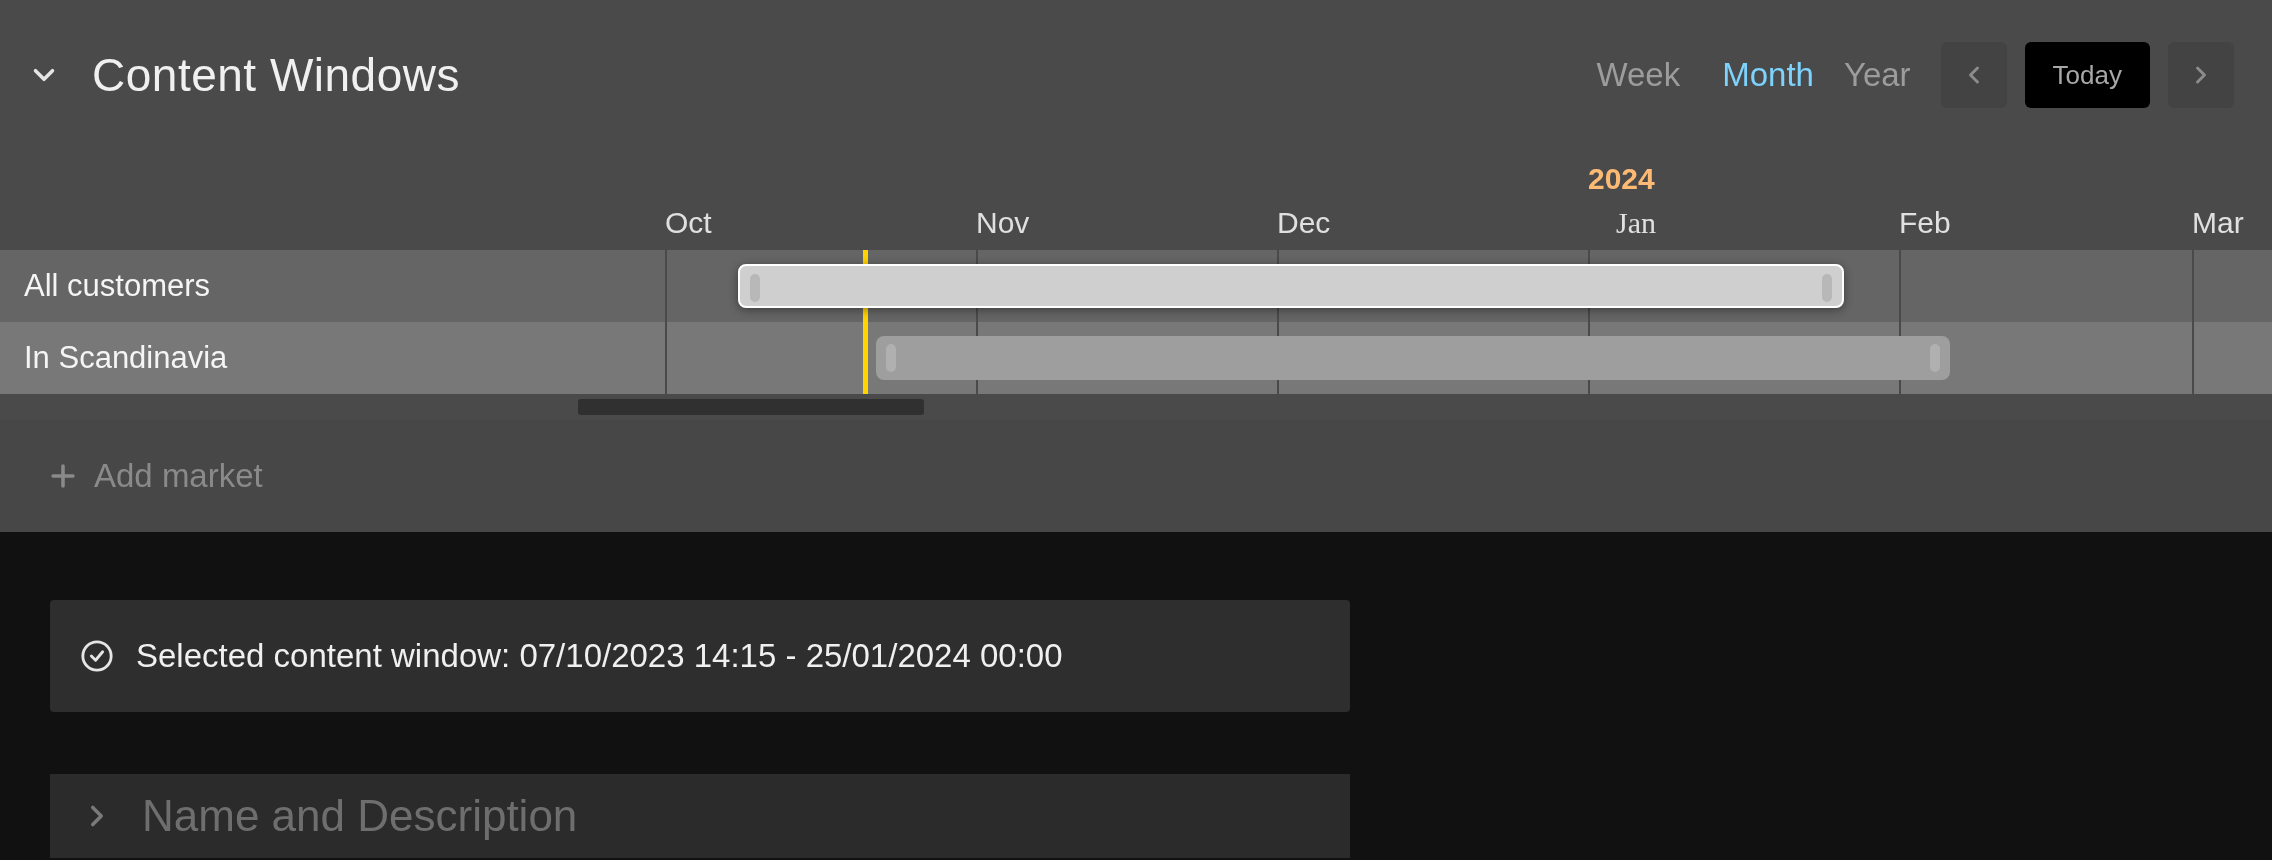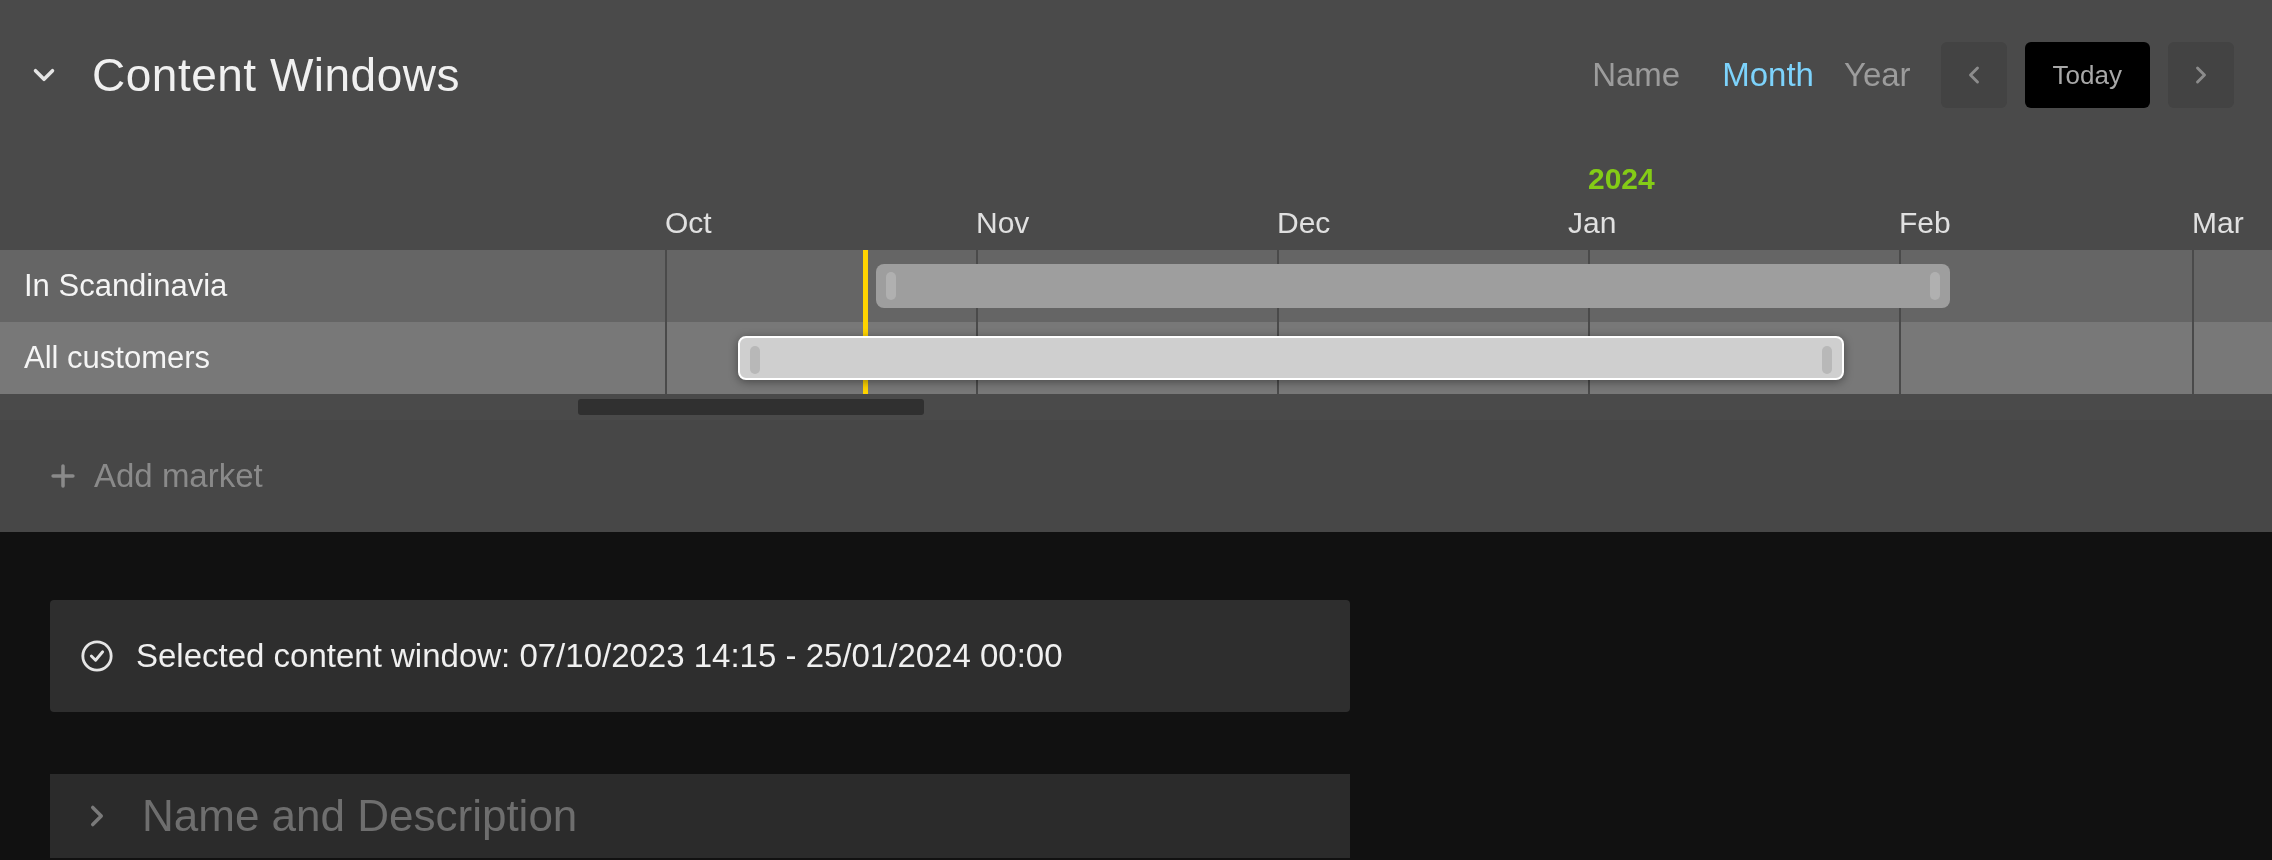--- a/index.html
+++ b/index.html
@@ -15,21 +15,21 @@
   .view-switch { display:flex; gap:26px; font-size:33px; margin-right:10px; }
   .view-item { color:#9c9c9c; cursor:pointer; padding:6px 2px; border:none; background:none; font-size:33px; }
   .view-item.active { color:#7dd3fc; text-underline-offset:6px;margin-left:12px; }
   .nav-btn { width:66px; height:66px; background:#434343; border-radius:6px; display:flex; align-items:center; justify-content:center; cursor:pointer; }
   .nav-btn svg { width:28px; height:28px; stroke:#8c8c8c; }
   .today-btn { height:66px; background:#000000; border-radius:6px; padding:0 28px; color:#a8a8a8; font-size:26px; display:flex; align-items:center; cursor:pointer; border:none; }
   
   .timeline-header { background:#4a4a4a; display:flex; height:100px; position:relative; }
   .left-gutter { width:440px; flex:0 0 440px; }
   .months { flex:1; position:relative; }
-  .year-label { position:absolute; top:12px; font-size:30px; font-weight:700; color:#84cc16; }
+  .year-label { position:absolute; top:12px; font-size:30px; font-weight:700; color:#fdba74; }
   .month-label { position:absolute; top:56px; font-size:30px; color:#e0e0e0; font-weight:400; }
   
   .rows { position:relative; }
   .row { display:flex; height:72px; position:relative; }
   .row:nth-child(odd){ background:#656565; }
   .row:nth-child(even){ background:#787878; }
   .row-label { width:440px; flex:0 0 440px; padding-left:24px; display:flex; align-items:center; font-size:31px; color:#f5f5f5; }
   .row-right { flex:1; position:relative; }
   .gridlines { position:absolute; inset:0; pointer-events:none; }
   .gline { position:absolute; top:0; bottom:0; width:2px; background:#4a4a4a; }
@@ -67,21 +67,21 @@
     <div class="header-left">
       <div class="chev-down">
         <svg viewBox="0 0 24 24" fill="none" stroke-width="2.5" stroke-linecap="round" stroke-linejoin="round">
             <polyline points="6 9 12 15 18 9"></polyline>
           </svg>
       </div>
       <h1 class="title">Content Windows</h1>
     </div>
     <div class="header-right">
       <div class="view-switch">
-        <button class="view-item">Name</button>
+        <button class="view-item">Week</button>
         <button class="view-item active">Month</button>
         <button class="view-item">Year</button>
       </div>
       <div class="nav-btn">
         <svg viewBox="0 0 24 24" fill="none" stroke-width="2.5" stroke-linecap="round" stroke-linejoin="round">
             <polyline points="15 18 9 12 15 6"></polyline>
           </svg>
       </div>
       <button class="today-btn">Today</button>
       <div class="nav-btn">
@@ -92,60 +92,60 @@
     </div>
   </div>
 
   <div class="timeline-header">
     <div class="left-gutter"></div>
     <div class="months" id="months-area">
 
     <div class="month-label" style="left: 225px;">Oct</div>
         <div class="month-label" style="left: 536px;">Nov</div>
         <div class="month-label" style="left: 837px;">Dec</div>
-        <div class="month-label" style="left: 1128px;">Jan</div>
+        <div class="month-label" style="left: 1176px; font-family: Liberation Serif, serif;">Jan</div>
         <div class="month-label" style="left: 1459px;">Feb</div>
         <div class="month-label" style="left: 1752px;">Mar</div>
         <div class="year-label" style="left: 1148px;">2024</div>
       </div>
   </div>
 
   <div class="rows" id="rows-area">
 
   <div class="row">
+        <div class="row-label">All customers</div>
+        <div class="row-right">
+          <div class="gridlines">
+            <div class="gline" style="left: 225px;"></div>
+            <div class="gline" style="left: 536px;"></div>
+            <div class="gline" style="left: 837px;"></div>
+            <div class="gline" style="left: 1148px;"></div>
+            <div class="gline" style="left: 1459px;"></div>
+            <div class="gline" style="left: 1752px;"></div>
+          </div>
+          <div class="now-line" style="left: 423px;"></div>
+          <div class="bar light" style="left: 298px; width: 1106px;">
+            <div class="handle left"></div>
+            <div class="handle right"></div>
+          </div>
+        </div>
+      </div>
+      <div class="row">
         <div class="row-label">In Scandinavia</div>
         <div class="row-right">
           <div class="gridlines">
             <div class="gline" style="left: 225px;"></div>
             <div class="gline" style="left: 536px;"></div>
             <div class="gline" style="left: 837px;"></div>
             <div class="gline" style="left: 1148px;"></div>
             <div class="gline" style="left: 1459px;"></div>
             <div class="gline" style="left: 1752px;"></div>
           </div>
           <div class="now-line" style="left: 423px;"></div>
           <div class="bar dim" style="left: 436px; width: 1074px;">
-            <div class="handle left"></div>
-            <div class="handle right"></div>
-          </div>
-        </div>
-      </div>
-      <div class="row">
-        <div class="row-label">All customers</div>
-        <div class="row-right">
-          <div class="gridlines">
-            <div class="gline" style="left: 225px;"></div>
-            <div class="gline" style="left: 536px;"></div>
-            <div class="gline" style="left: 837px;"></div>
-            <div class="gline" style="left: 1148px;"></div>
-            <div class="gline" style="left: 1459px;"></div>
-            <div class="gline" style="left: 1752px;"></div>
-          </div>
-          <div class="now-line" style="left: 423px;"></div>
-          <div class="bar light" style="left: 298px; width: 1106px;">
             <div class="handle left"></div>
             <div class="handle right"></div>
           </div>
         </div>
       </div>
     </div>
 
   <div class="hscroll">
     <div class="left-gutter"></div>
     <div class="hscroll-right">

